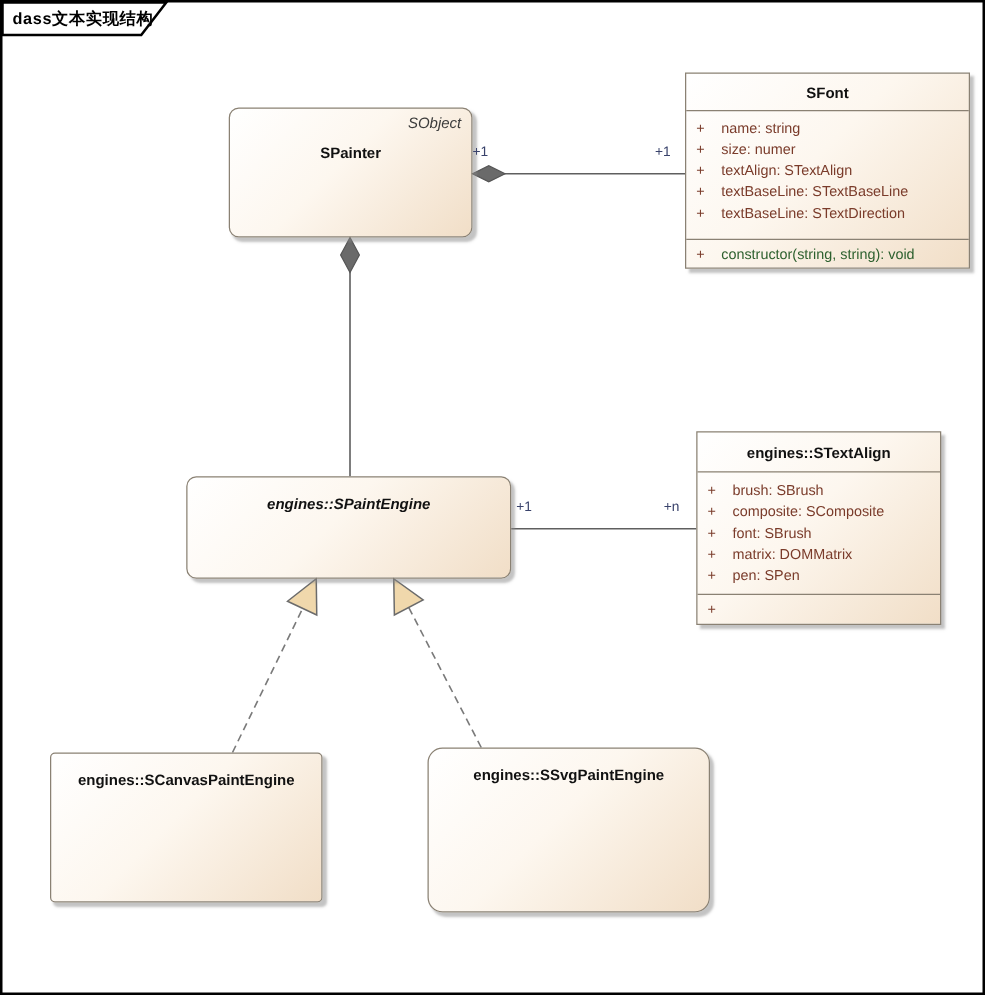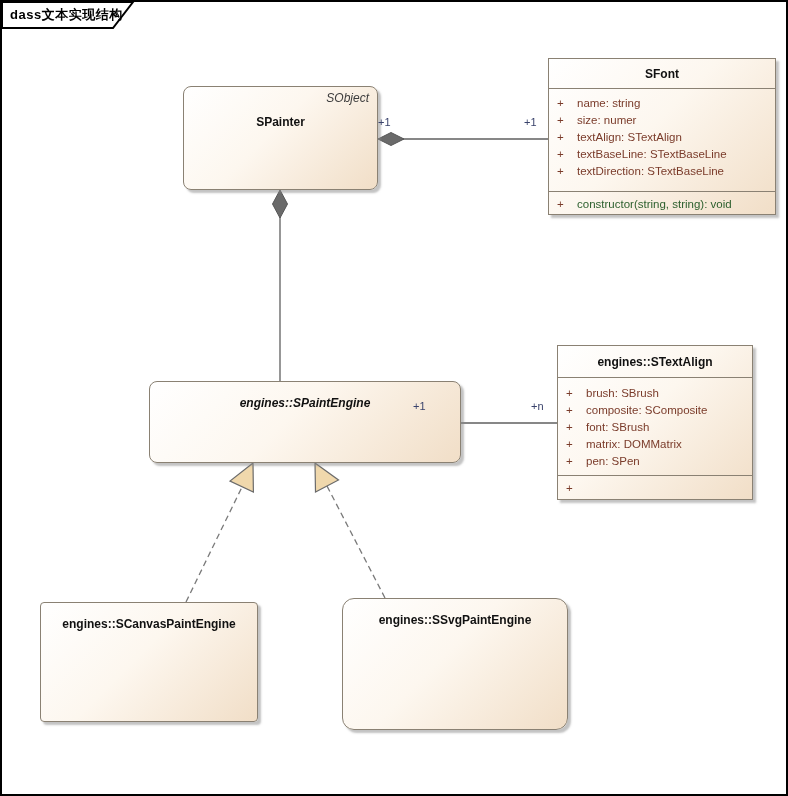--- a/index.html
+++ b/index.html
@@ -88,32 +88,32 @@
     <div class="member">
       <span class="vis">+</span>
       <span class="mtext">textAlign: STextAlign</span>
     </div>
     <div class="member">
       <span class="vis">+</span>
       <span class="mtext">textBaseLine: STextBaseLine</span>
     </div>
     <div class="member">
       <span class="vis">+</span>
-      <span class="mtext">textDirection: STextBaseLine</span>
+      <span class="mtext">textBaseLine: STextDirection</span>
     </div>
   </div>
   <div class="ops" style="height:24px;">
     <div class="member">
       <span class="vis">+</span>
       <span class="mtext">constructor(string, string): void</span>
     </div>
   </div>
 </div>
 
-<div class="uml-class rounded abstract" style="left:149px;top:381px;width:312px;height:82px;">
+<div class="uml-class rounded abstract" style="left:149px;top:381px;width:260px;height:82px;">
   <div class="class-name" style="margin-top:14px;">engines::SPaintEngine</div>
 </div>
 
 <div class="uml-class" style="left:557px;top:345px;width:196px;height:155px;">
   <div class="title-comp" style="height:32px;">engines::STextAlign</div>
   <div class="members" style="height:97px;padding-top:7px;">
     <div class="member">
       <span class="vis">+</span>
       <span class="mtext">brush: SBrush</span>
     </div>

